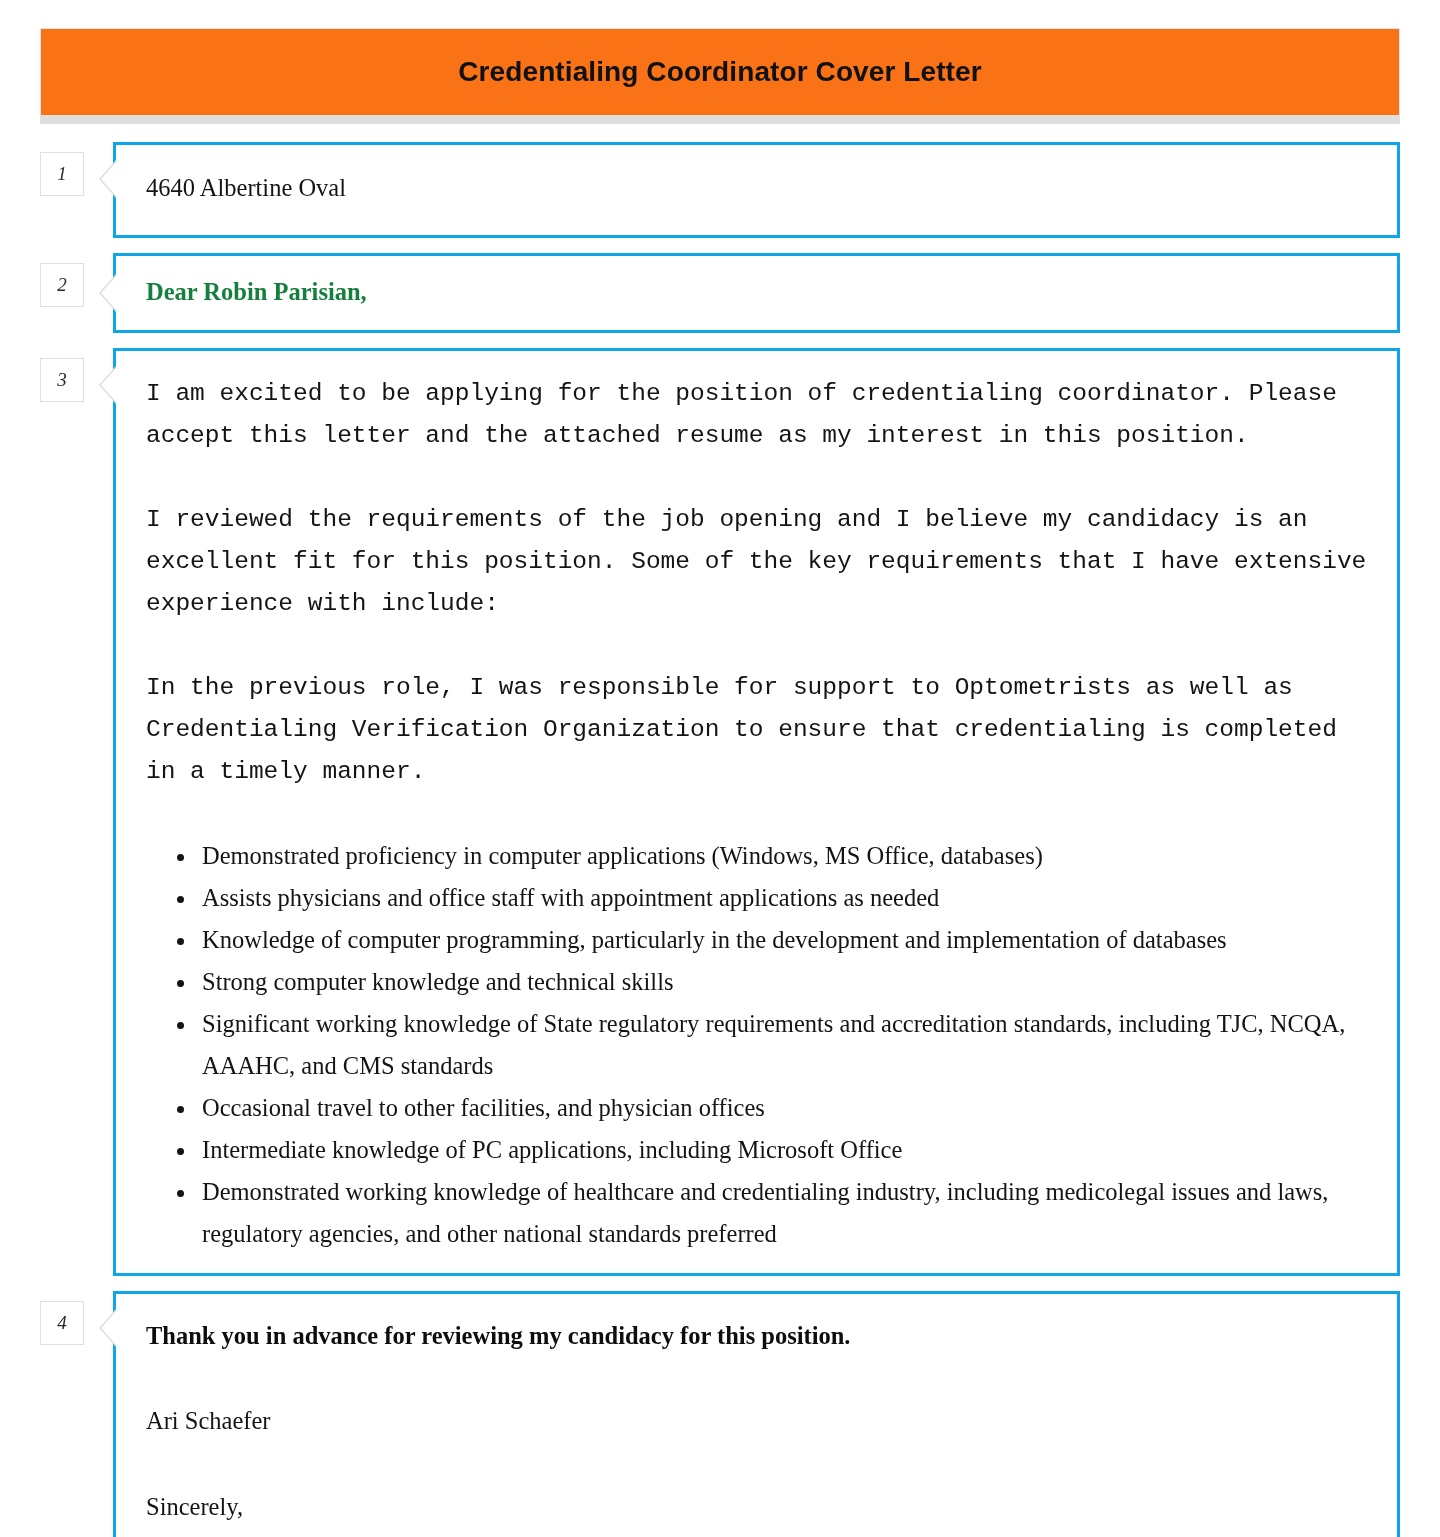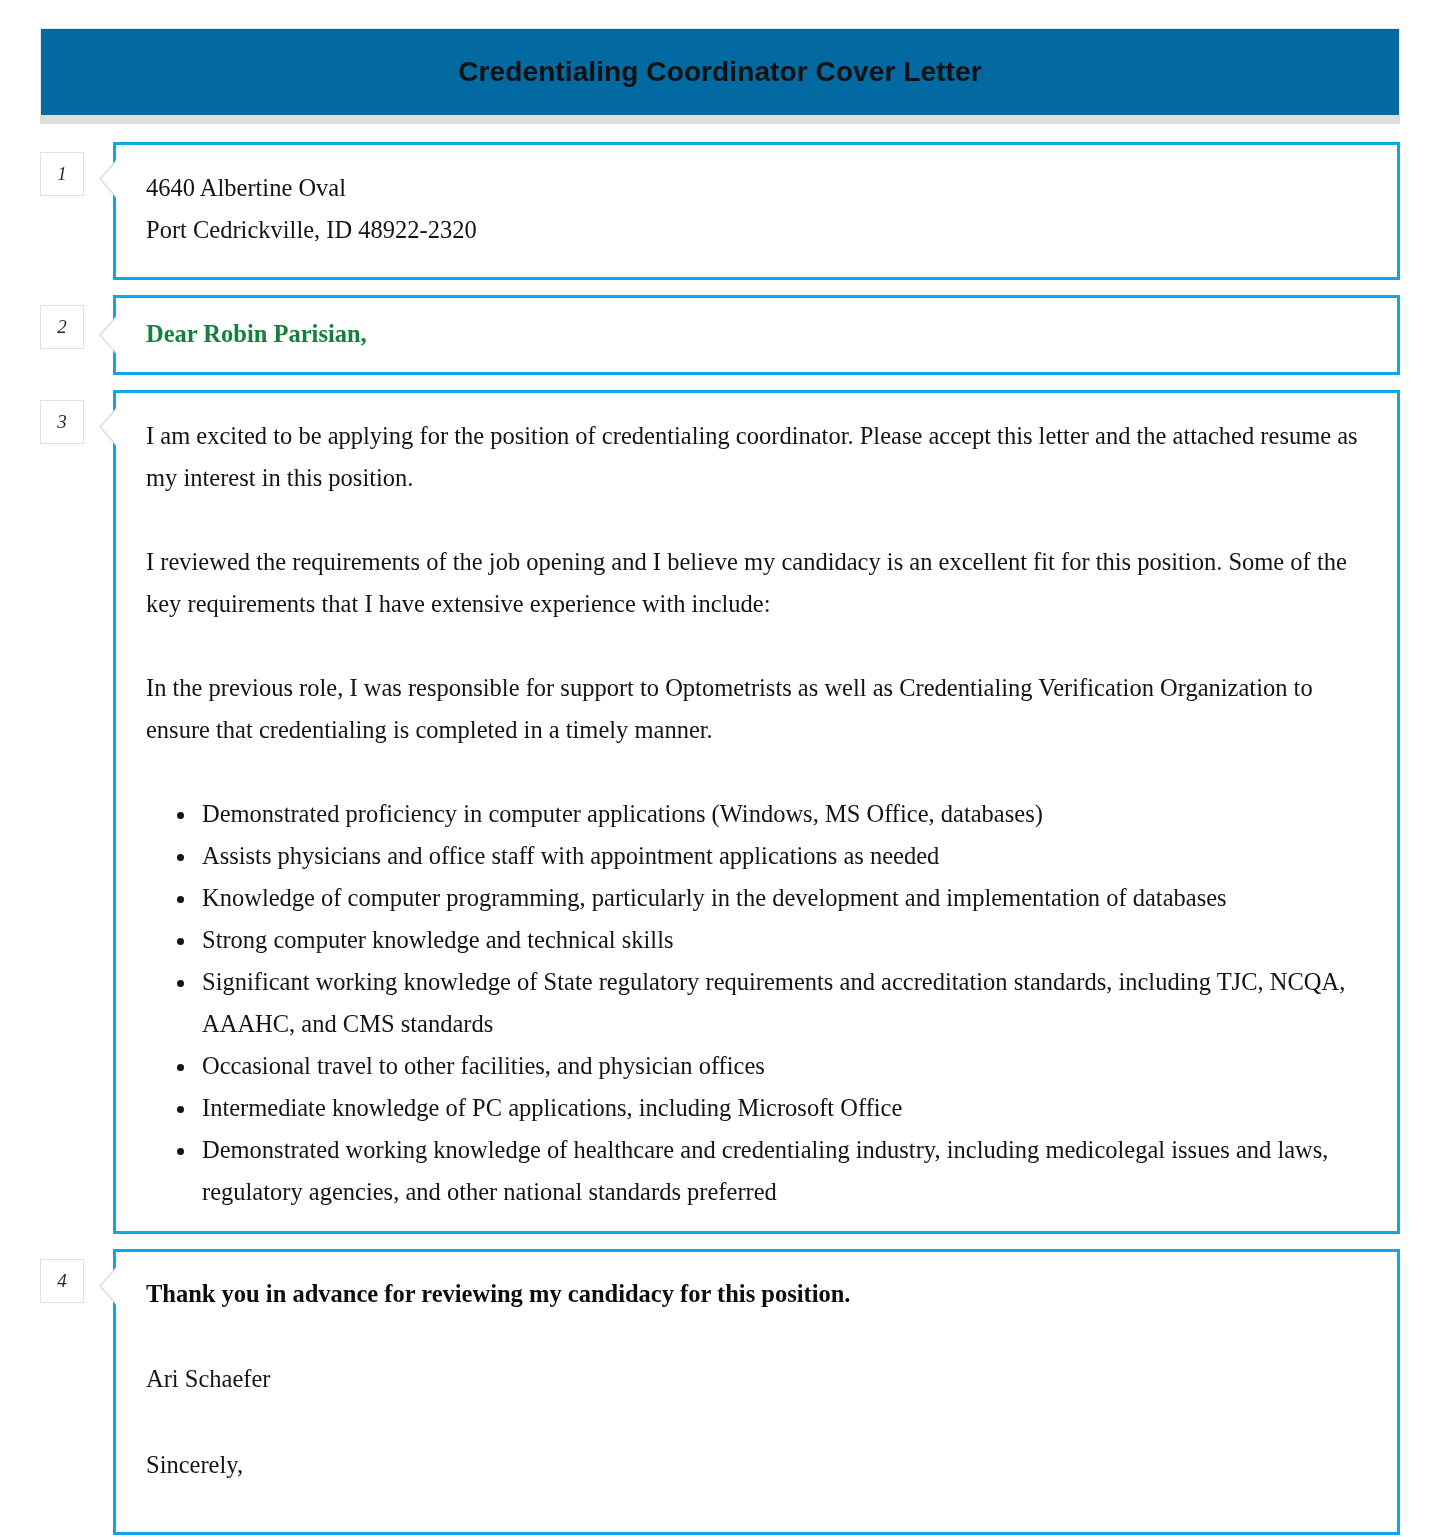--- a/index.html
+++ b/index.html
@@ -14,21 +14,21 @@
     font-family: "Liberation Serif", "DejaVu Serif", serif;
     color: #1a1a1a;
     overflow: hidden;
   }
 
   
   .doc-header-wrap {
     margin: 28px 40px 0 40px;
   }
   .doc-header {
-    background: #0369a1;
+    background: #f97316;
     border: 1px solid #e6e6e6;
     border-bottom: none;
     height: 86px;
     display: flex;
     align-items: center;
     justify-content: center;
   }
   .doc-header-title {
     font-family: "Liberation Sans", "DejaVu Sans", sans-serif;
     font-weight: bold;
@@ -106,21 +106,21 @@
 
   
   .addr-line,
   .para,
   .sig-line {
     font-size: 24.5px;
     line-height: 42px;
     color: #141414;
   }
   .addr-line { white-space: nowrap; }
-  .para { margin: 0 0 42px 0; }
+  .para { margin: 0 0 42px 0; font-family: Liberation Mono, monospace; }
   .para:last-child { margin-bottom: 0; }
   .salutation {
     font-size: 24.5px;
     line-height: 36px;
     font-weight: bold;
     color: #15803d;
   }
   .closing-lead {
     font-size: 24.5px;
     line-height: 40px;
@@ -155,21 +155,20 @@
   </div>
   <div class="doc-header-shadow"></div>
 </div>
 
 <div class="blocks">
 
   <div class="block-row">
     <div class="marker">1</div>
     <div class="bubble">
       <div class="addr-line">4640 Albertine Oval</div>
-      <div class="addr-line">Port Cedrickville, ID 48922-2320</div>
     </div>
   </div>
 
   <div class="block-row">
     <div class="marker">2</div>
     <div class="bubble centered" style="padding-top:18px;padding-bottom:20px;">
       <div class="salutation">Dear Robin Parisian,</div>
     </div>
   </div>
 

